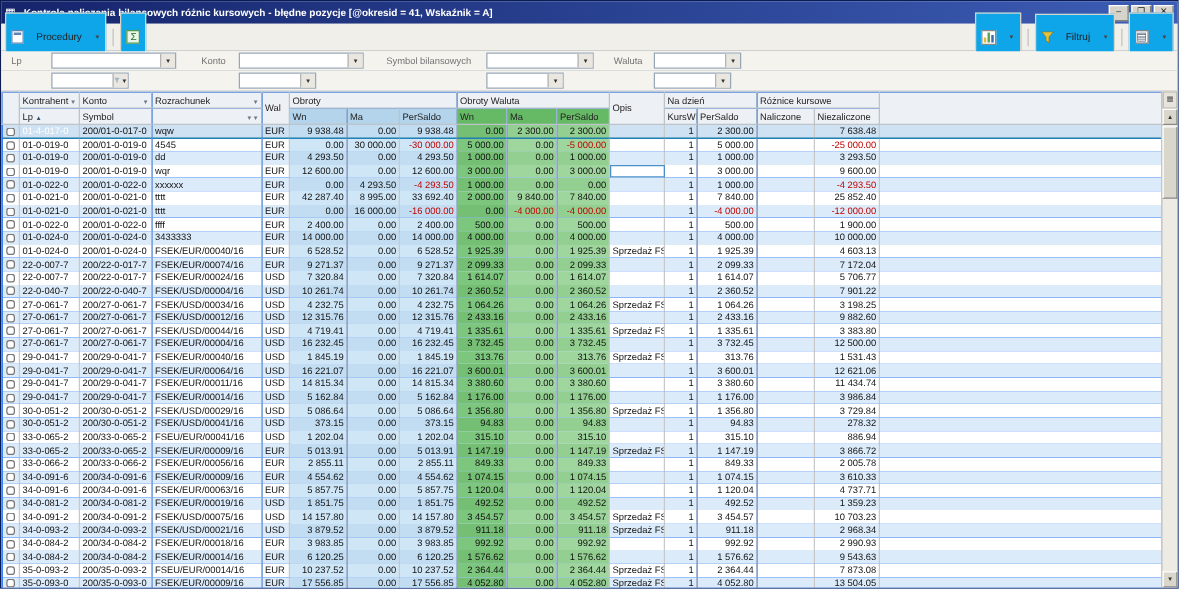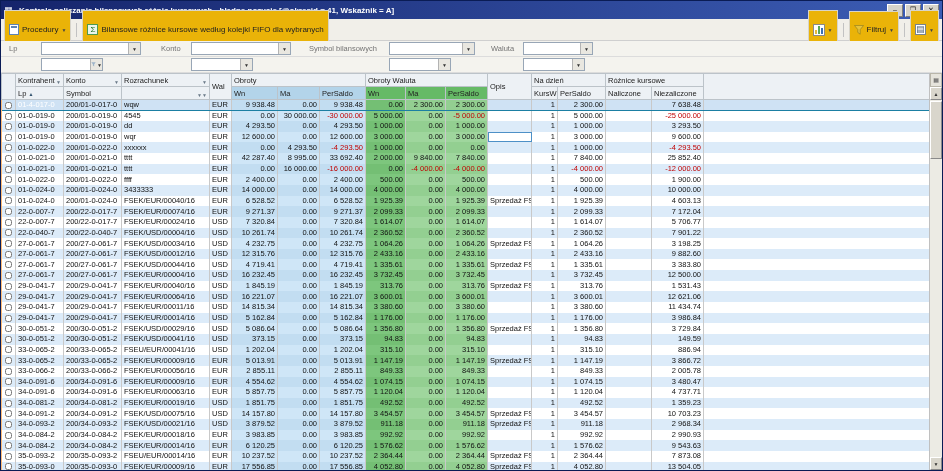--- a/index.html
+++ b/index.html
@@ -18,22 +18,22 @@
     background:linear-gradient(90deg,var(--titlebar-start),var(--titlebar-end));color:#fff}
   .appicon{width:11px;height:11px;font-size:9px;line-height:11px;color:#fff}
   .title{flex:1;font-size:8px;font-weight:bold;white-space:nowrap;overflow:hidden}
   .winbtns{display:flex;gap:2px}
   .winbtn{width:16px;height:13px;background:#d6d3ca;border:1px solid;border-color:#fff #7d7d7d #7d7d7d #fff;
     font-size:7px;line-height:10px;text-align:center;color:#1b1b1b}
 
   
   .toolbar{height:22px;flex:0 0 22px;background:var(--toolbar-bg);display:flex;align-items:center;gap:3px;
     padding:0 3px;border-bottom:1px solid #cfcfcf}
-  .tbtn{display:flex;align-items:center;gap:3px;padding:13px 4px;font-size:8px;color:#222;
-    border:1px solid #d7d4ca;background:#eab308;white-space:nowrap}
+  .tbtn{display:flex;align-items:center;gap:10px;padding:13px 4px;font-size:8px;color:#222;
+    border:1px solid #d7d4ca;background:#0ea5e9;white-space:nowrap}
   .caret{font-size:5px;color:#444}
   .sep{width:1px;height:14px;background:#c2c2c2;margin:0 2px}
   .spacer{flex:1}
   .icon-doc{width:10px;height:11px;background:#fff;border:1px solid #5d84b4;position:relative}
   .icon-doc::before{content:"";position:absolute;left:1px;right:1px;top:1px;height:2px;background:#5d84b4}
   .icon-sigma{width:11px;height:11px;background:#eaf5ea;border:1px solid #4e9a4e;color:#1c6e1c;
     font-size:8px;line-height:10px;text-align:center}
   .icon-chart{width:12px;height:12px;background:#fff;border:1px solid #8a8a8a;display:flex;align-items:flex-end;gap:1px;padding:1px}
   .icon-chart i{display:block;width:2px}
   .icon-chart i:nth-child(1){height:4px;background:#e2b93b}
@@ -46,21 +46,21 @@
 
   
   .filterbar{height:16px;flex:0 0 16px;background:#f4f3ee;border-bottom:1px solid #dcdcdc;position:relative;font-size:7.5px}
   .flabel{position:absolute;top:3px;color:#737373;white-space:nowrap}
   .fcombo{position:absolute;top:1px;height:13px;background:#fff;border:1px solid #98a6b6;display:flex;align-items:center}
   .fcombo .fval{flex:1;font-size:7px;padding:0 2px;color:#333;overflow:hidden}
   .fcombo .dd{width:12px;height:100%;background:#e9e7e0;border-left:1px solid #b3b3b3;display:flex;
     align-items:center;justify-content:center;gap:1px;font-size:5px;color:#333}
 
   
-  .gridwrap{flex:1;display:flex;background:#fdba74;min-height:0}
+  .gridwrap{flex:1;display:flex;background:#3b82f6;min-height:0}
   .tablearea{width:930px;overflow:hidden}
   table{border-collapse:collapse;table-layout:fixed;width:930px;font-size:7.5px;color:#111}
   th,td{overflow:hidden;white-space:nowrap;padding:0 2px}
   thead th{height:13px;background:var(--header-bg);border:1px solid #bcc3c9;font-weight:normal;text-align:left;color:#222}
   thead th.blue-h{background:var(--blue-header)}
   thead th.green-h{background:var(--green-header)}
   .hfun{float:right;font-size:5px;color:#6b7a88;margin-top:3px}
   .sort{font-size:5px;color:#33536f}
   tbody td{height:10.65px;line-height:10px;border-right:1px solid var(--grid-line)}
   tbody tr{background:#fff}
@@ -106,21 +106,20 @@
 
   <div class="toolbar">
     <span class="tbtn">
       <span class="icon-doc"></span>
       <span>Procedury</span>
       <span class="caret">▼</span>
     </span>
     <span class="sep"></span>
     <span class="tbtn">
       <span class="icon-sigma">Σ</span>
-      <span>Bilansowe różnice kursowe według kolejki FIFO dla wybranych</span>
     </span>
     <span class="spacer"></span>
     <span class="tbtn">
       <span class="icon-chart">
           <i></i>
           <i></i>
           <i></i>
         </span>
       <span class="caret">▼</span>
     </span>
@@ -668,21 +667,21 @@
     <td class="num blue">373.15</td>
     <td class="num blue">0.00</td>
     <td class="num blue">373.15</td>
     <td class="num green wncol">94.83</td>
     <td class="num green">0.00</td>
     <td class="num green">94.83</td>
     <td></td>
     <td class="num">1</td>
     <td class="num">94.83</td>
     <td class="num"></td>
-    <td class="num">149.59</td>
+    <td class="num">278.32</td>
     <td></td>
   </tr>
             <tr>
     <td class="c-cb"><input type="checkbox" style=""></td>
     <td class="c-lp">33-0-065-2</td>
     <td>200/33-0-065-2</td>
     <td>FSEU/EUR/00041/16</td>
     <td>USD</td>
     <td class="num blue">1 202.04</td>
     <td class="num blue">0.00</td>
@@ -744,21 +743,21 @@
     <td class="num blue">4 554.62</td>
     <td class="num blue">0.00</td>
     <td class="num blue">4 554.62</td>
     <td class="num green wncol">1 074.15</td>
     <td class="num green">0.00</td>
     <td class="num green">1 074.15</td>
     <td></td>
     <td class="num">1</td>
     <td class="num">1 074.15</td>
     <td class="num"></td>
-    <td class="num">3 480.47</td>
+    <td class="num">3 610.33</td>
     <td></td>
   </tr>
             <tr>
     <td class="c-cb"><input type="checkbox" style=""></td>
     <td class="c-lp">34-0-091-6</td>
     <td>200/34-0-091-6</td>
     <td>FSEK/EUR/00063/16</td>
     <td>EUR</td>
     <td class="num blue">5 857.75</td>
     <td class="num blue">0.00</td>

